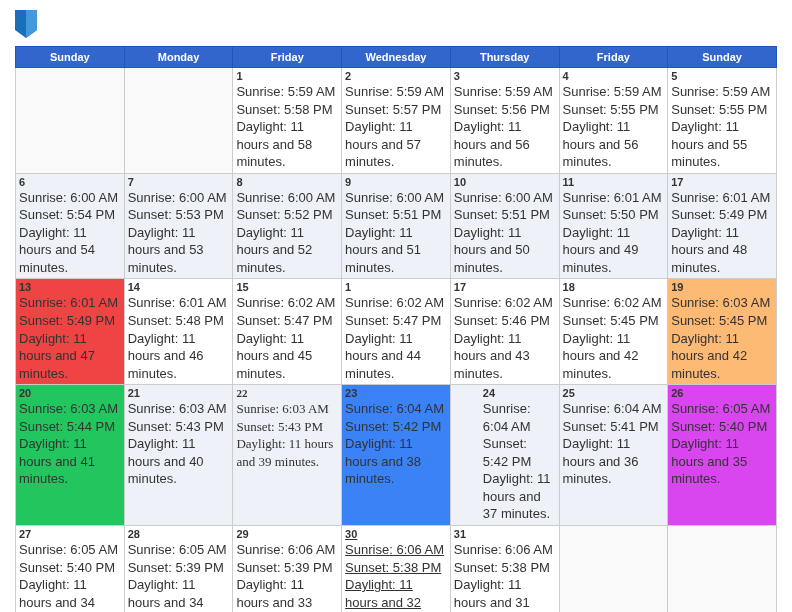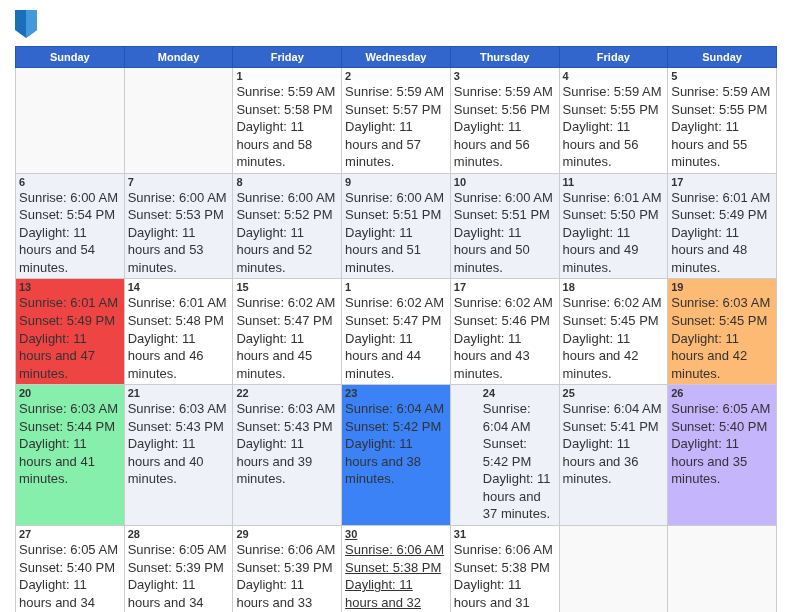--- a/index.html
+++ b/index.html
@@ -245,33 +245,33 @@
 Daylight: 11 hours and 42 minutes.</div>
           </td>
           <td style="background: #fdba74;">
             <span class="day-num">19</span>
             <div class="day-info" style="white-space: pre-line;">Sunrise: 6:03 AM
 Sunset: 5:45 PM
 Daylight: 11 hours and 42 minutes.</div>
           </td>
         </tr>
         <tr>
-          <td style="background: #86efac;">
+          <td style="background: #22c55e;">
             <span class="day-num">20</span>
             <div class="day-info" style="white-space: pre-line;">Sunrise: 6:03 AM
 Sunset: 5:44 PM
 Daylight: 11 hours and 41 minutes.</div>
           </td>
           <td style="background: rgb(238, 242, 248);">
             <span class="day-num">21</span>
             <div class="day-info" style="white-space: pre-line;">Sunrise: 6:03 AM
 Sunset: 5:43 PM
 Daylight: 11 hours and 40 minutes.</div>
           </td>
-          <td style="background: rgb(238, 242, 248);">
+          <td style="background: rgb(238, 242, 248); font-family: Liberation Serif, serif;">
             <span class="day-num">22</span>
             <div class="day-info" style="white-space: pre-line;">Sunrise: 6:03 AM
 Sunset: 5:43 PM
 Daylight: 11 hours and 39 minutes.</div>
           </td>
           <td style="background: #3b82f6;">
             <span class="day-num">23</span>
             <div class="day-info" style="white-space: pre-line;">Sunrise: 6:04 AM
 Sunset: 5:42 PM
 Daylight: 11 hours and 38 minutes.</div>
@@ -281,21 +281,21 @@
             <div class="day-info" style="white-space: pre-line;">Sunrise: 6:04 AM
 Sunset: 5:42 PM
 Daylight: 11 hours and 37 minutes.</div>
           </td>
           <td style="background: rgb(238, 242, 248);">
             <span class="day-num">25</span>
             <div class="day-info" style="white-space: pre-line;">Sunrise: 6:04 AM
 Sunset: 5:41 PM
 Daylight: 11 hours and 36 minutes.</div>
           </td>
-          <td style="background: #c4b5fd;">
+          <td style="background: #d946ef;">
             <span class="day-num">26</span>
             <div class="day-info" style="white-space: pre-line;">Sunrise: 6:05 AM
 Sunset: 5:40 PM
 Daylight: 11 hours and 35 minutes.</div>
           </td>
         </tr>
         <tr>
           <td style="background: rgb(255, 255, 255);">
             <span class="day-num">27</span>
             <div class="day-info" style="white-space: pre-line;">Sunrise: 6:05 AM

